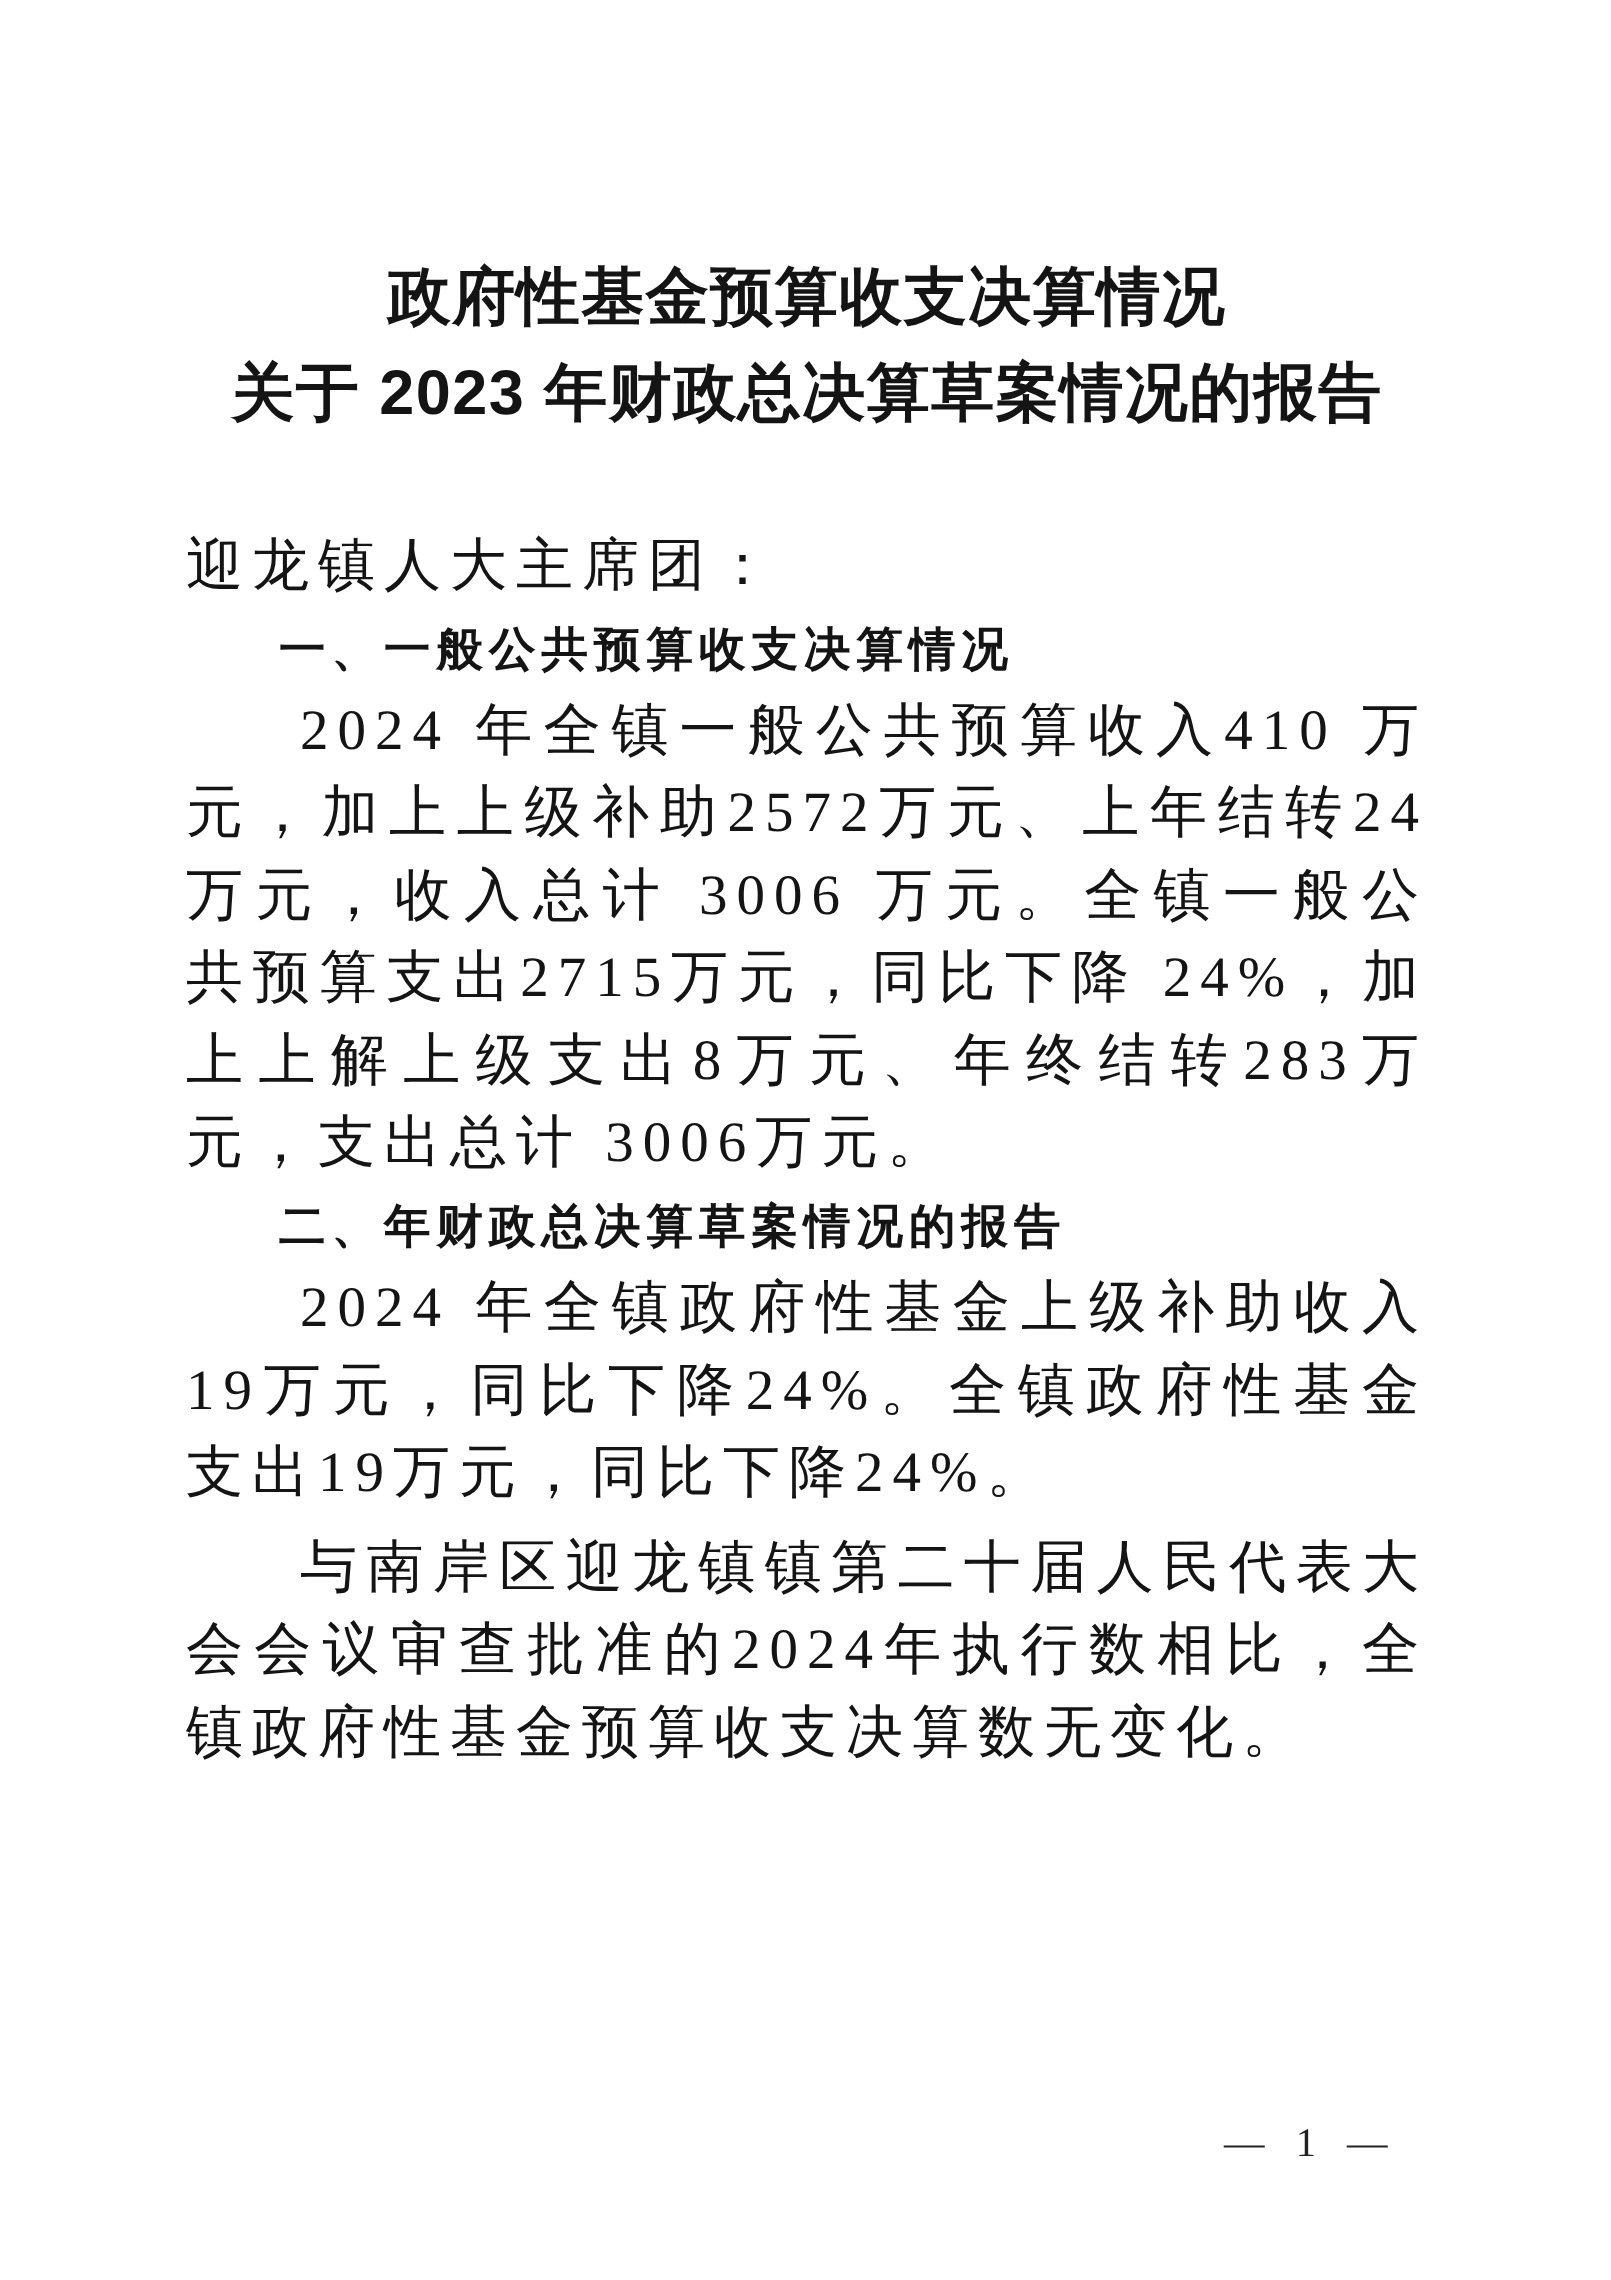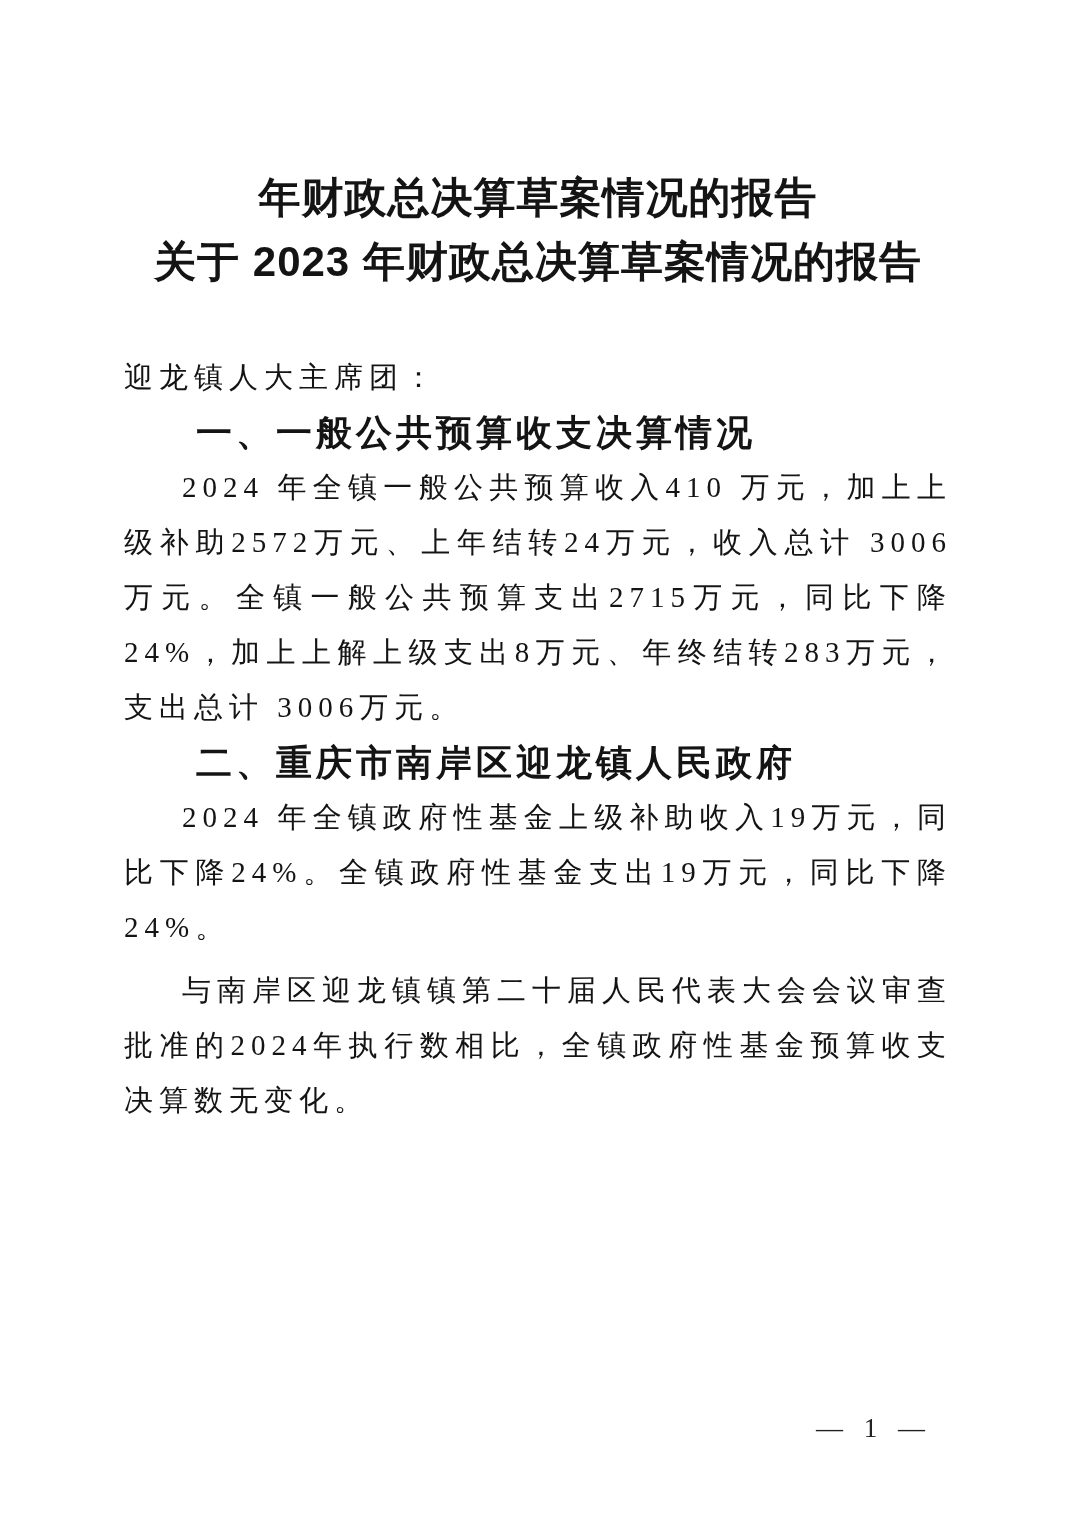--- a/index.html
+++ b/index.html
@@ -23,31 +23,31 @@
     text-align: center;
     font-family: "Liberation Sans", "DejaVu Sans", sans-serif;
     font-weight: 700;
     font-size: 42px;
     line-height: 64px;
     letter-spacing: 1px;
   }
   .body-text { margin-top: 56px; }
   .para {
     margin: 0;
-    font-size: 29px;
+    font-size: 38px;
     line-height: 55px;
     letter-spacing: 6px;
     text-align: justify;
   }
   .para.indent { text-indent: 2em; }
   .heading {
     margin: 0;
-    font-family: Liberation Sans, sans-serif;
+    font-family: Liberation Serif, serif;
     font-weight: 700;
-    font-size: 36px;
+    font-size: 31px;
     line-height: 55px;
     letter-spacing: 4px;
     text-indent: 2em;
   }
   .gap-lg { margin-top: 18px; }
   .gap-sm { margin-top: 8px; }
   .page-number {
     position: absolute;
     right: 142px;
     bottom: 76px;
@@ -57,31 +57,31 @@
     font-family: "Liberation Serif", "DejaVu Serif", serif;
   }
 </style>
 </head>
 <body>
 
 <div class="page">
   <div class="content">
 
     <div class="doc-title">
-      <div>年财政总决算草案情况的报告</div>
+      <div>政府性基金预算收支决算情况</div>
       <div>关于 2023 年财政总决算草案情况的报告</div>
     </div>
 
     <div class="body-text">
       <p class="para">迎龙镇人大主席团：</p>
 
       <p class="heading">一、一般公共预算收支决算情况</p>
       <p class="para indent">2024 年全镇一般公共预算收入410 万元，加上上级补助2572万元、上年结转24万元，收入总计 3006 万元。全镇一般公共预算支出2715万元，同比下降 24%，加上上解上级支出8万元、年终结转283万元，支出总计 3006万元。</p>
 
-      <p class="heading">二、重庆市南岸区迎龙镇人民政府</p>
+      <p class="heading">二、年财政总决算草案情况的报告</p>
       <p class="para indent">2024 年全镇政府性基金上级补助收入19万元，同比下降24%。全镇政府性基金支出19万元，同比下降24%。</p>
       <p class="para indent gap-sm">与南岸区迎龙镇镇第二十届人民代表大会会议审查批准的2024年执行数相比，全镇政府性基金预算收支决算数无变化。</p>
 
     </div>
 
   </div>
 
   <div class="page-number">— 1 —</div>
 </div>
 

